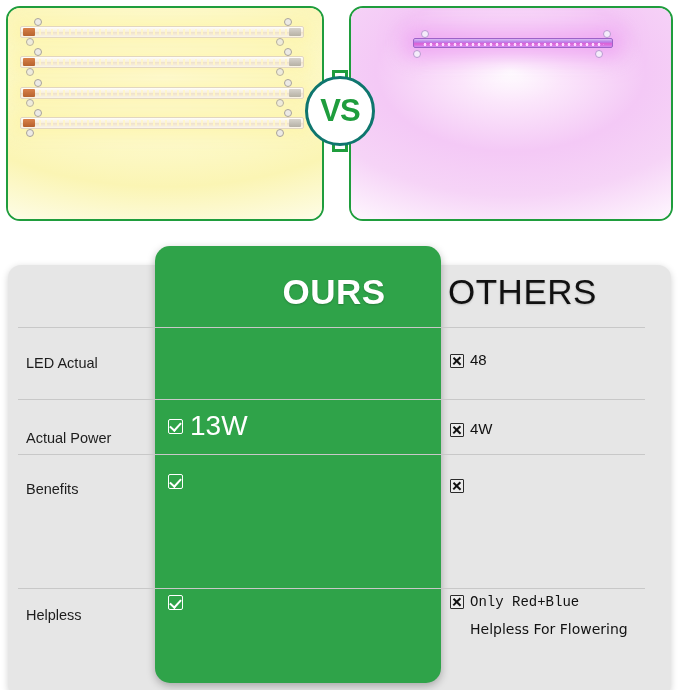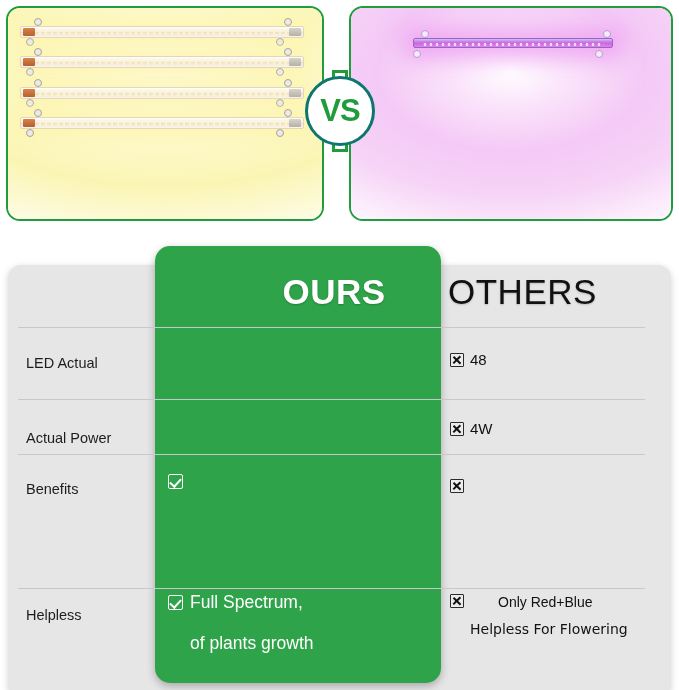--- a/index.html
+++ b/index.html
@@ -165,25 +165,25 @@
     background:#ececec;
   }
   .ico-x::before, .ico-x::after {
     content:""; position:absolute; left:1px; top:5px;
     width:9.5px; height:2.3px; background:#111;
   }
   .ico-x::before { transform:rotate(45deg); }
   .ico-x::after  { transform:rotate(-45deg); }
 
   .big-val { font-size:28px; line-height:1; display:flex; align-items:center; }
-  .sm-val  { font-size:15px; display:flex; align-items:center; }
+  .sm-val  { font-size:15px; display:flex; align-items:flex-end; }
 
   .bene-ours { display:flex; align-items:flex-start; font-size:17.5px; line-height:1.17; }
   .bene-ours .ico-check { margin-top:3px; flex:0 0 auto; }
-  .bene-others-line1 { display:flex; align-items:flex-start; font-size:14px; font-family:Liberation Sans, sans-serif;gap:28px; }
+  .bene-others-line1 { display:flex; align-items:center; font-size:14px; font-family:Liberation Mono, monospace; }
   .bene-others-line2 { font-size:14px; margin-left:20px; margin-top:11px; font-family:"DejaVu Sans", sans-serif; }
 </style>
 </head>
 <body>
 
 <div id="hero">
 
   <div class="hero-panel" id="panel-ours">
     <div class="glow-ours"></div>
 
@@ -255,40 +255,43 @@
     <div class="rowline" style="top:222px"></div>
     <div class="rowline" style="top:356px"></div>
 
     <div class="cell-label" style="top:123px">LED Actual</div>
     <div class="cell-others sm-val" style="top:119px">
       <span class="ico-x"></span>
       <span>48</span>
     </div>
 
     <div class="cell-label" style="top:198px">Actual Power</div>
+    <div class="cell-ours big-val" style="top:180px">
+      <span class="ico-check"></span>
+      <span>13W</span>
+    </div>
     <div class="cell-others sm-val" style="top:188px">
       <span class="ico-x"></span>
       <span>4W</span>
     </div>
 
     <div class="cell-label" style="top:249px">Benefits</div>
     <div class="cell-ours" style="top:240px">
       <span class="ico-check"></span>
     </div>
     <div class="cell-others" style="top:244px">
       <span class="ico-x"></span>
     </div>
 
     <div class="cell-label" style="top:375px">Helpless</div>
     <div class="cell-ours bene-ours" style="top:360px; width:260px;">
       <span class="ico-check"></span>
       <span>
-        <span>Full Spectrum,</span><br>
         <br>
-        <span>of plants growth</span>
+        <br>
       </span>
     </div>
     <div class="cell-others" style="top:362px">
       <div class="bene-others-line1">
         <span class="ico-x"></span>
         <span>Only Red+Blue</span>
       </div>
       <div class="bene-others-line2">Helpless For Flowering</div>
     </div>
 

